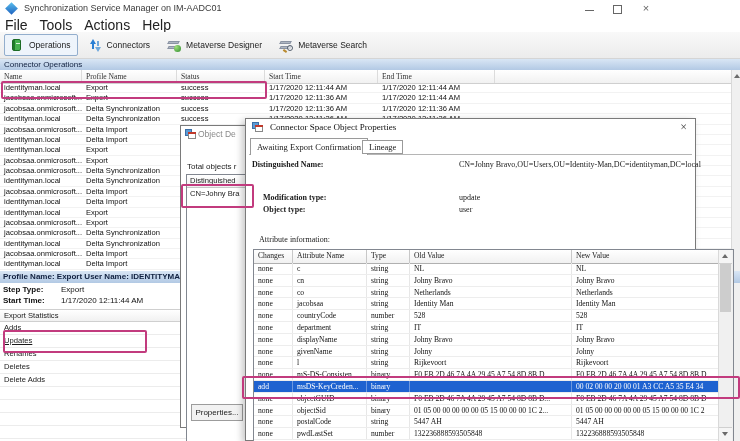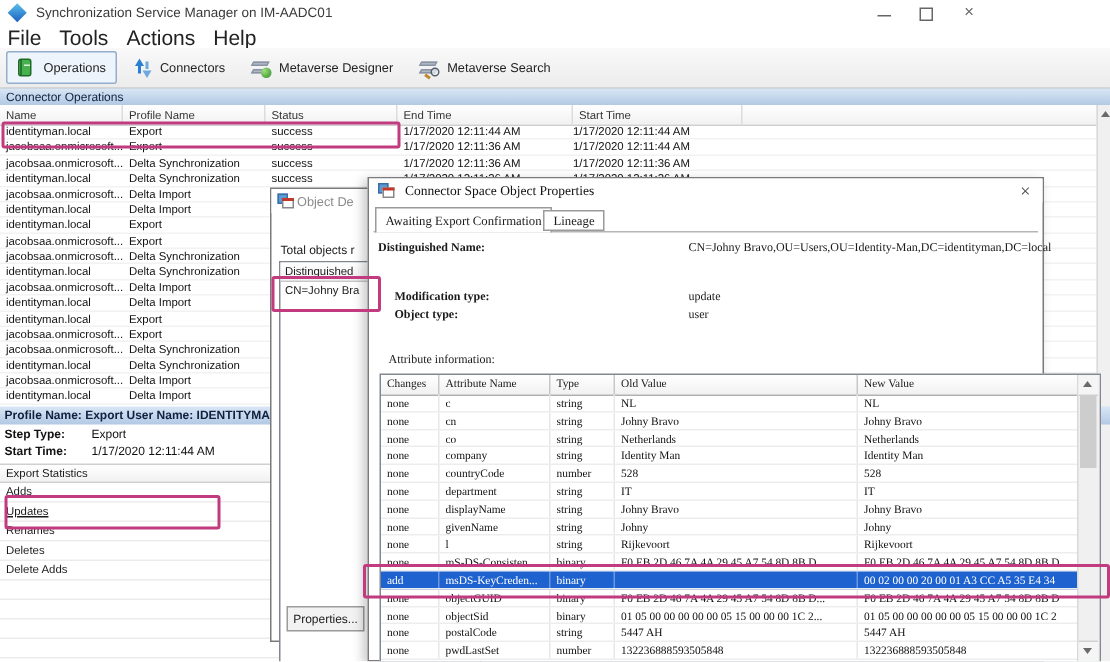--- a/index.html
+++ b/index.html
@@ -48,21 +48,21 @@
         border-radius:50%;background:rgba(255,255,255,.6);box-sizing:border-box;}
   .lens-h{position:absolute;right:6px;bottom:0;width:4px;height:2px;background:#b98a2e;transform:rotate(35deg);}
 
   
   .section-bar{left:0;top:58px;width:740px;height:12px;
                background:linear-gradient(#d9e6f5,#b2c9e4);border-top:1px solid #9db9d8;
                font-size:8px;line-height:12px;padding-left:4px;box-sizing:border-box;color:#10203f;}
   .grid-header{left:0;top:70px;width:732px;height:13px;display:flex;
                background:linear-gradient(#ffffff,#f1f1f1);border-bottom:1px solid #cfcfcf;}
   .gh-cell{font-size:7.6px;line-height:13px;padding-left:4px;box-sizing:border-box;
-           border-right:1px solid #dcdcdc;color:#333;overflow:hidden;white-space:nowrap;}
+           border-right:1px solid #dcdcdc;color:#333;overflow:hidden;white-space:nowrap;font-family:Liberation Serif, serif;}
   .c-name{width:82px;} .c-profile{width:95px;} .c-status{width:88px;}
   .c-start{width:113px;} .c-end{width:117px;} .c-extra{flex:1;}
   #ops-rows{position:absolute;left:0;top:83px;width:732px;height:187px;overflow:hidden;}
   .ops-row{display:flex;height:10.39px;border-bottom:1px solid #f2f2f2;box-sizing:border-box;}
   .ops-row span{font-size:7.6px;line-height:10px;padding-left:4px;box-sizing:border-box;
                 overflow:hidden;white-space:nowrap;color:#111;}
   .vscroll{background:#f0f0f0;border-left:1px solid #d9d9d9;}
   .ops-scroll{left:731px;top:70px;width:9px;height:371px;}
   .tri-up{position:absolute;left:2px;top:4px;width:0;height:0;
           border-left:3px solid transparent;border-right:3px solid transparent;border-bottom:4px solid #6a6a6a;}
@@ -198,22 +198,22 @@
           <span class="lens"></span>
       </span>
       <span class="lbl">Metaverse Search</span>
     </div>
   </div>
 
   <div class="abs grid-header">
     <span class="gh-cell c-name">Name</span>
     <span class="gh-cell c-profile">Profile Name</span>
     <span class="gh-cell c-status">Status</span>
+    <span class="gh-cell c-start">Start Time</span>
     <span class="gh-cell c-end">End Time</span>
-    <span class="gh-cell c-start">Start Time</span>
     <span class="gh-cell c-extra"></span>
   </div>
 
   <div id="ops-rows">
 
   <div class="ops-row">
         <span class="c-name">identityman.local</span>
         <span class="c-profile">Export</span>
         <span class="c-status">success</span>
         <span class="c-start">1/17/2020 12:11:44 AM</span>
@@ -474,21 +474,21 @@
           </div>
           <div class="attr-row">
             <span class="a-changes">none</span>
             <span class="a-attr">co</span>
             <span class="a-type">string</span>
             <span class="a-old">Netherlands</span>
             <span class="a-new">Netherlands</span>
           </div>
           <div class="attr-row">
             <span class="a-changes">none</span>
-            <span class="a-attr">company</span>
+            <span class="a-attr">jacobsaa</span>
             <span class="a-type">string</span>
             <span class="a-old">Identity Man</span>
             <span class="a-new">Identity Man</span>
           </div>
           <div class="attr-row">
             <span class="a-changes">none</span>
             <span class="a-attr">countryCode</span>
             <span class="a-type">number</span>
             <span class="a-old">528</span>
             <span class="a-new">528</span>

